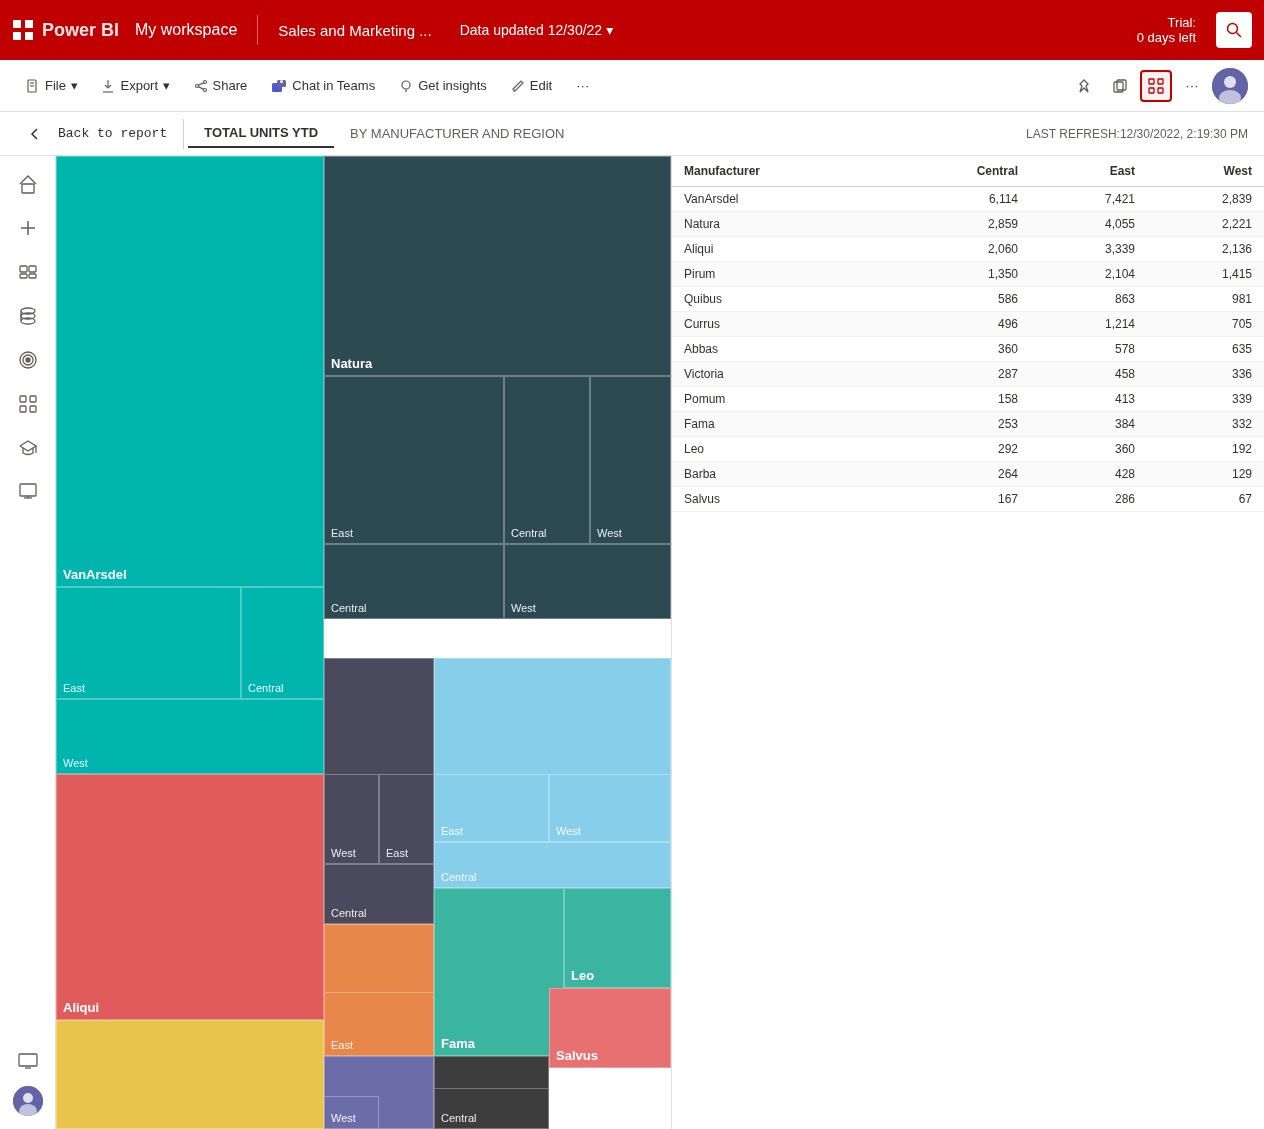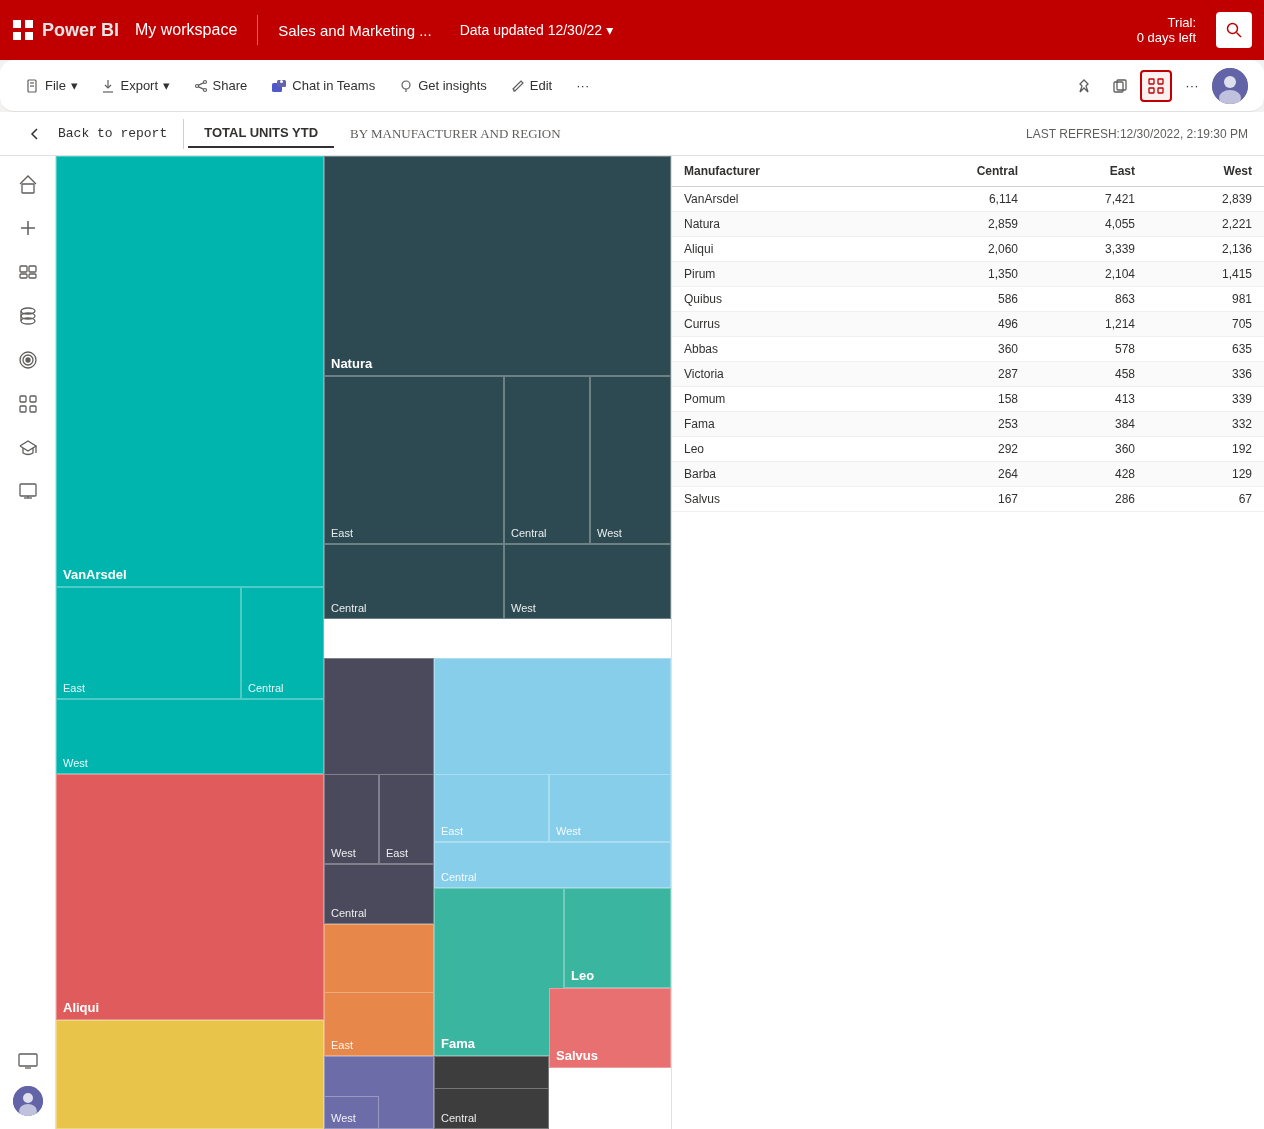--- a/index.html
+++ b/index.html
@@ -19,21 +19,21 @@
     .top-bar-spacer { flex: 1; }
     .top-bar-trial { text-align: right; font-size: 13px; color: white; }
     .top-bar-search-btn {
       background: white; border: none; border-radius: 4px; width: 36px; height: 36px;
       display: flex; align-items: center; justify-content: center; cursor: pointer; margin-left: 8px;
     }
 
     
     .toolbar {
       display: flex; align-items: center; background: white; height: 52px;
-      padding: 0 16px; gap: 4px; border-bottom: 1px solid #e0e0e0; border-radius: 14px;
+      padding: 0 16px; gap: 4px; border-bottom: 1px solid #e0e0e0;
     }
     .toolbar-btn {
       display: flex; align-items: center; gap: 5px; padding: 6px 10px;
       border: none; background: transparent; cursor: pointer; color: #323130;
       font-size: 13px; border-radius: 4px;
     }
     .toolbar-spacer { flex: 1; }
     .toolbar-icons { display: flex; align-items: center; gap: 4px; }
     .toolbar-icon-btn {
       width: 32px; height: 32px; display: flex; align-items: center; justify-content: center;
@@ -54,21 +54,21 @@
     .back-btn {
       display: flex; align-items: center; gap: 16px; padding: 6px 12px;
       border: none; background: transparent; cursor: pointer; color: #323130; font-size: 13px; font-family: Liberation Mono, monospace;
     }
     .tab-divider { width: 1px; height: 30px; background: #d0d0d0; margin: 0 4px; }
     .tab-active {
       padding: 6px 16px; font-size: 13px; font-weight: 700; color: #323130;
       border-bottom: 2px solid #323130; cursor: pointer;
     }
     .tab-inactive {
-      padding: 6px 16px; font-size: 13px; color: #605e5c; cursor: pointer; font-family: Liberation Serif, serif;
+      padding: 6px 16px; font-size: 13px; color: #605e5c; cursor: pointer;
     }
     .last-refresh { margin-left: auto; padding-right: 16px; font-size: 12px; color: #605e5c; }
 
     
     .sidebar {
       position: absolute; left: 0; top: 156px; width: 56px; height: calc(1129px - 156px);
       background: white; border-right: 1px solid #e0e0e0;
       display: flex; flex-direction: column; align-items: center; padding: 8px 0; gap: 4px;
     }
     .sidebar-icon {

